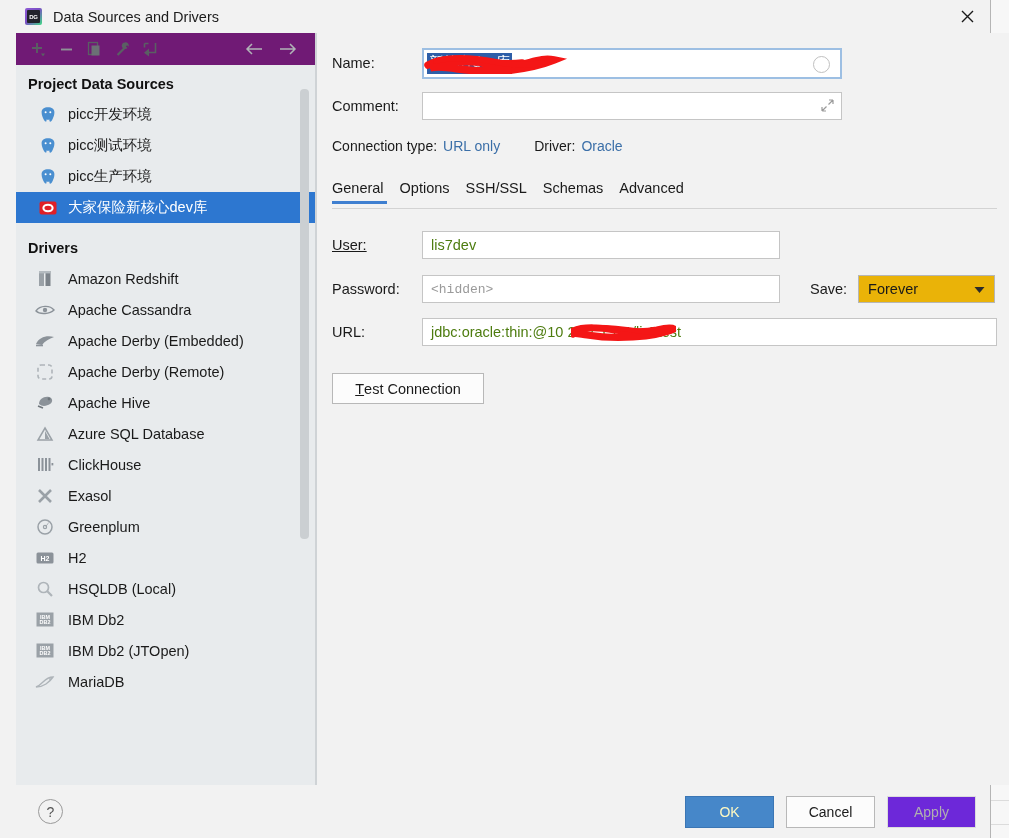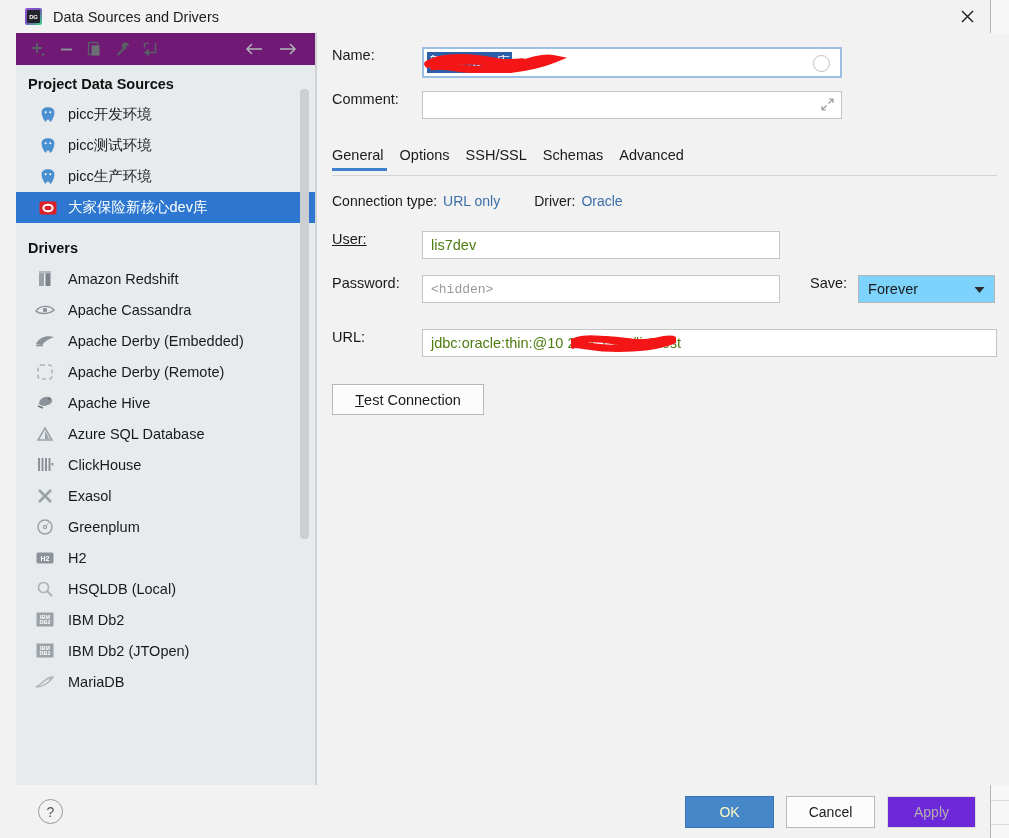--- a/index.html
+++ b/index.html
@@ -145,21 +145,21 @@
     position: absolute; right: 0; top: 0; bottom: 0; width: 1px; background: #cfd3d6;
   }
 
   
   #right-panel {
     flex: 1; background: #f2f2f2;
     position: relative; padding: 0 14px 0 16px;
     display: flex; flex-direction: column;
   }
 
-  .field-row { display: flex; }
+  .field-row { display: flex; align-items: center; }
   .field-lbl { font-size: 14.5px; color: #1a1a1a; }
 
   
   #name-row { margin-top: 14px; height: 32px; }
   #name-row .field-lbl { width: 90px; }
   #name-input-wrap {
     position: relative; width: 420px; height: 31px;
     border: 2px solid #9dbfe3; background: #ffffff;
     display: flex; align-items: center;
   }
@@ -225,27 +225,27 @@
 
   #pw-row { margin-top: 16px; height: 28px; }
   #pw-row .field-lbl { width: 90px; }
   #pw-input {
     width: 358px; color: #9a9a9a;
     font-family: "Liberation Mono", monospace; font-size: 13px;
   }
   #save-lbl { margin-left: 30px; font-size: 14.5px; color: #1a1a1a; }
   #save-combo {
     margin-left: 11px; width: 137px; height: 28px;
-    border: 1px solid #b6b6b6; background: #7dd3fc;
+    border: 1px solid #b6b6b6; background: #eab308;
     display: flex; align-items: center; justify-content: space-between;
     padding: 0 9px 0 9px; font-size: 14.5px; color: #1a1a1a; cursor: default;
   }
 
   
-  #url-row { margin-top: 26px; height: 28px; }
+  #url-row { margin-top: 15px; height: 28px; }
   #url-row .field-lbl { width: 90px; }
   #url-input {
     position: relative; width: 575px; overflow: hidden;
   }
   #url-redact {
     position: absolute; left: 148px; top: 4px;
     width: 105px; height: 18px; pointer-events: none;
   }
 
   
@@ -602,35 +602,35 @@
         <div id="comment-input-wrap">
           <div id="comment-expand">
             <svg width="15" height="15" viewBox="0 0 15 15">
               <path d="M13,2 L8.5,6.5 M13,2 L13,6 M13,2 L9,2" stroke="#9a9a9a" stroke-width="1.2" fill="none"></path>
               <path d="M2,13 L6.5,8.5 M2,13 L2,9 M2,13 L6,13" stroke="#9a9a9a" stroke-width="1.2" fill="none"></path>
             </svg>
           </div>
         </div>
       </div>
 
+      <div id="conn-row">
+        <span class="ck">Connection type:</span>
+        <span class="cv">URL only</span>
+        <span class="sp"></span>
+        <span class="ck">Driver:</span>
+        <span class="cv">Oracle</span>
+      </div>
+
       <div id="tabstrip">
           <div class="tab active">General</div>
           <div class="tab">Options</div>
           <div class="tab">SSH/SSL</div>
           <div class="tab">Schemas</div>
           <div class="tab">Advanced</div>
         </div>
-
-      <div id="conn-row">
-        <span class="ck">Connection type:</span>
-        <span class="cv">URL only</span>
-        <span class="sp"></span>
-        <span class="ck">Driver:</span>
-        <span class="cv">Oracle</span>
-      </div>
 
       <div class="field-row" id="user-row">
         <div class="field-lbl">User:</div>
         <div class="txtbox" id="user-input">lis7dev</div>
       </div>
 
       <div class="field-row" id="pw-row">
         <div class="field-lbl">Password:</div>
         <div class="txtbox" id="pw-input">&lt;hidden&gt;</div>
         <div id="save-lbl">Save:</div>

